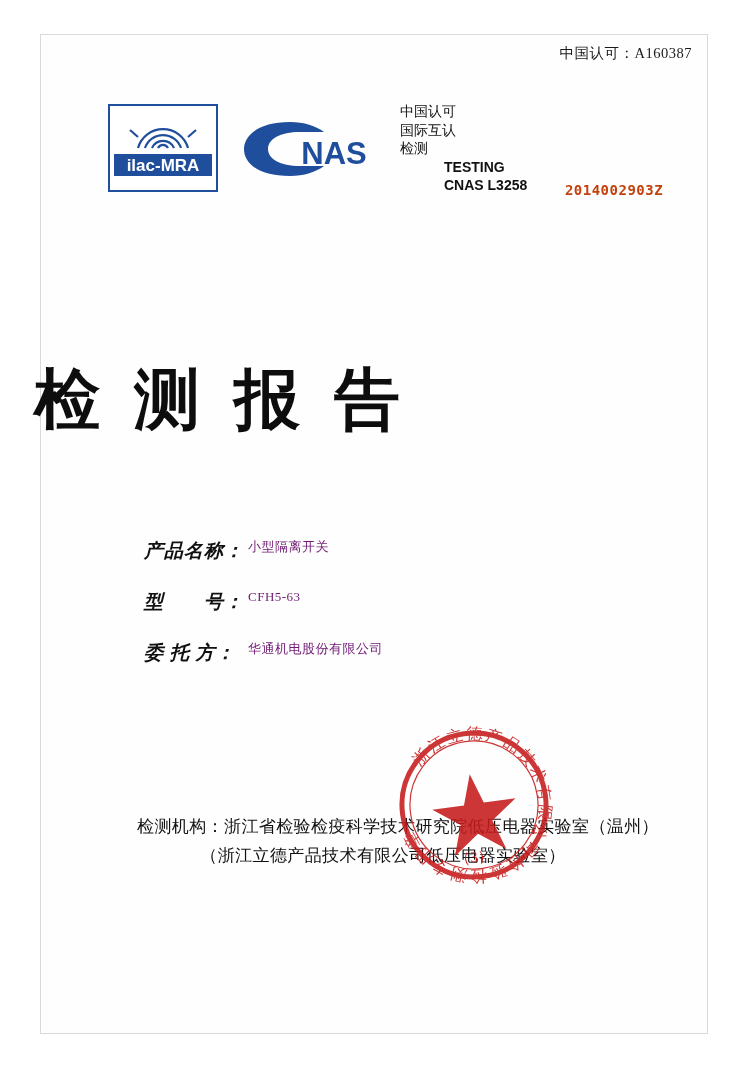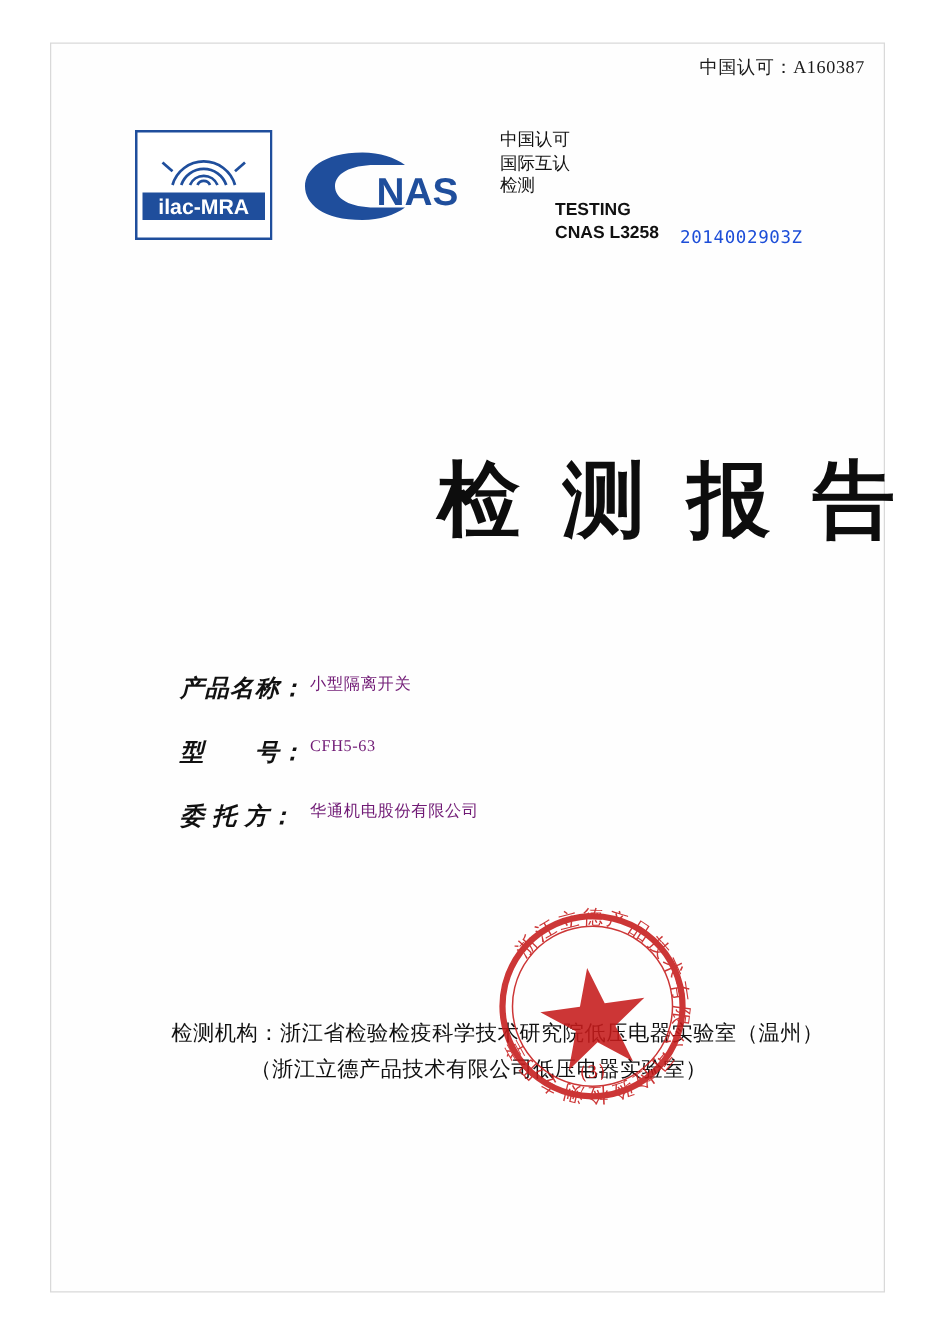--- a/index.html
+++ b/index.html
@@ -93,35 +93,35 @@
     left: 484px;
     top: 14px;
     width: 140px;
     height: 100px;
   }
   .cma-code {
     position: absolute;
     left: 484px;
     top: 86px;
     width: 140px;
-    text-align: left;
-    color: #1d4ed8;
+    text-align: center;
+    color: #c2410c;
     font-family: "DejaVu Sans Mono", monospace;
     font-size: 14px;
-    font-weight: normal;
+    font-weight: bold;
     letter-spacing: 0.5px;
   }
 
   
   .main-title {
     position: absolute;
     left: 0;
     top: 355px;
     width: 750px;
-    text-align: right;
+    text-align: left;
     font-size: 66px;
     font-weight: bold;
     color: #0d0d0d;
     letter-spacing: 34px;
     text-indent: 34px;
     font-family: "DejaVu Serif", "Liberation Serif", serif;
   }
 
   
   .fields {

